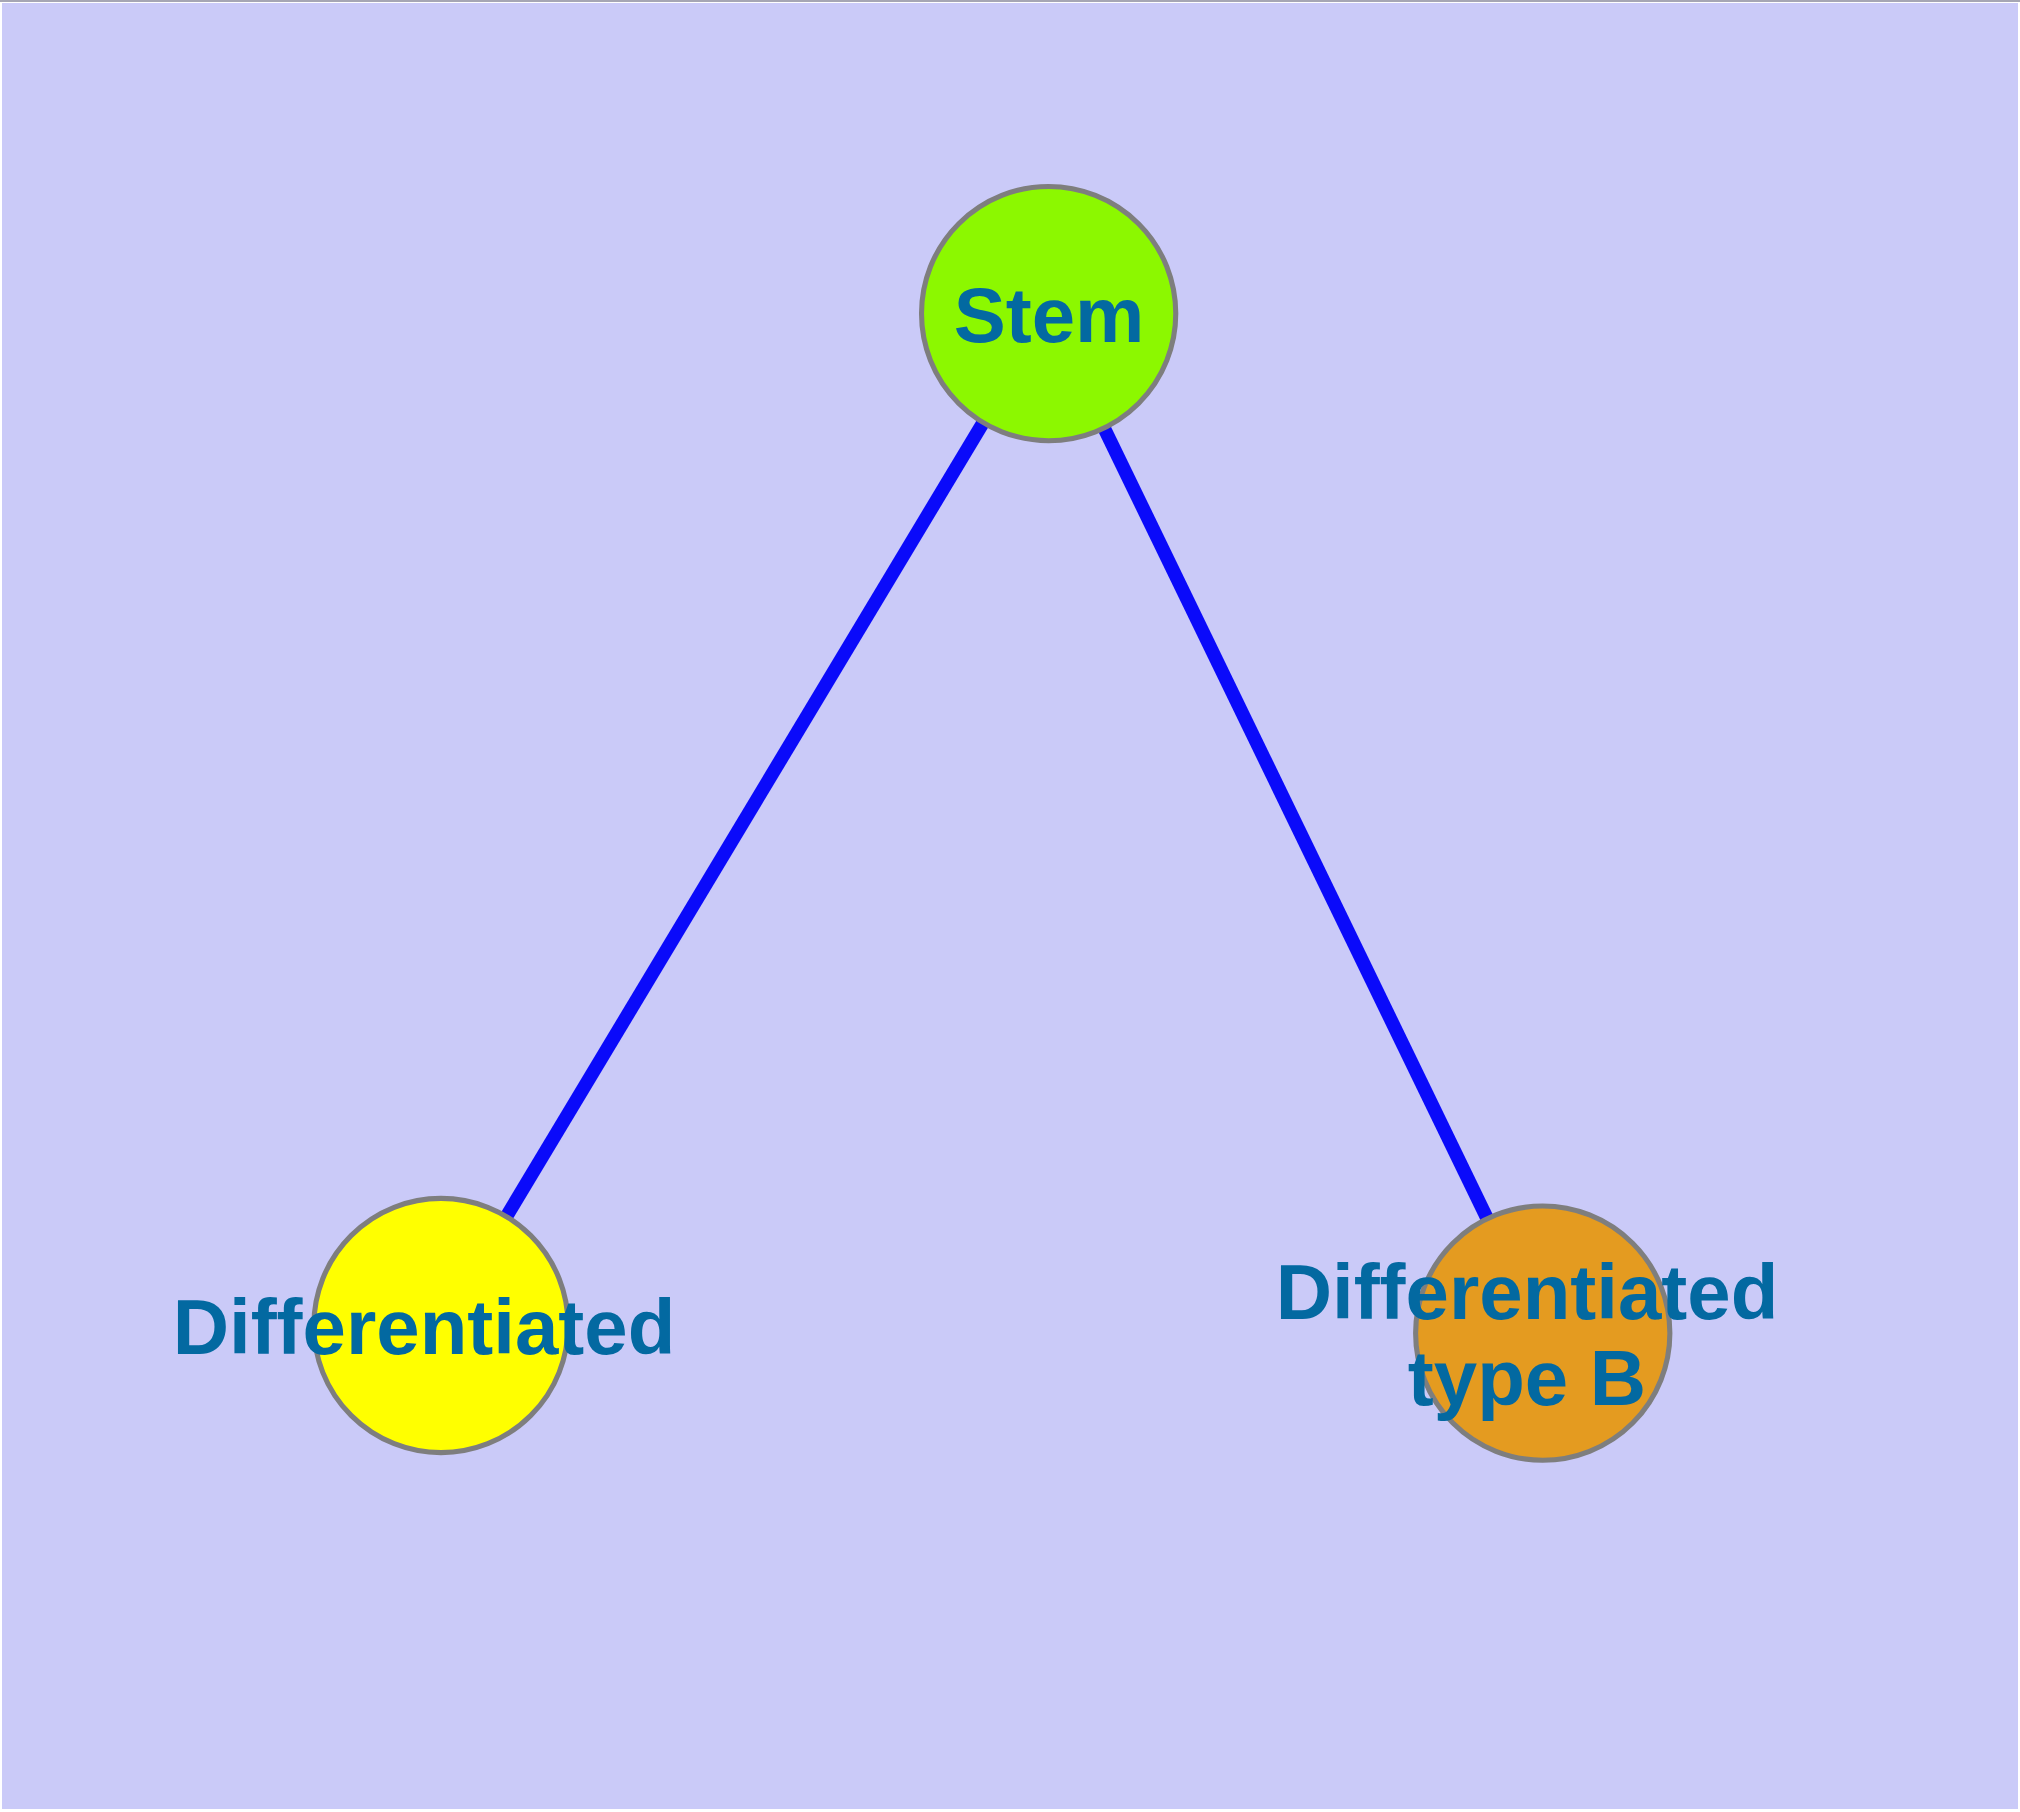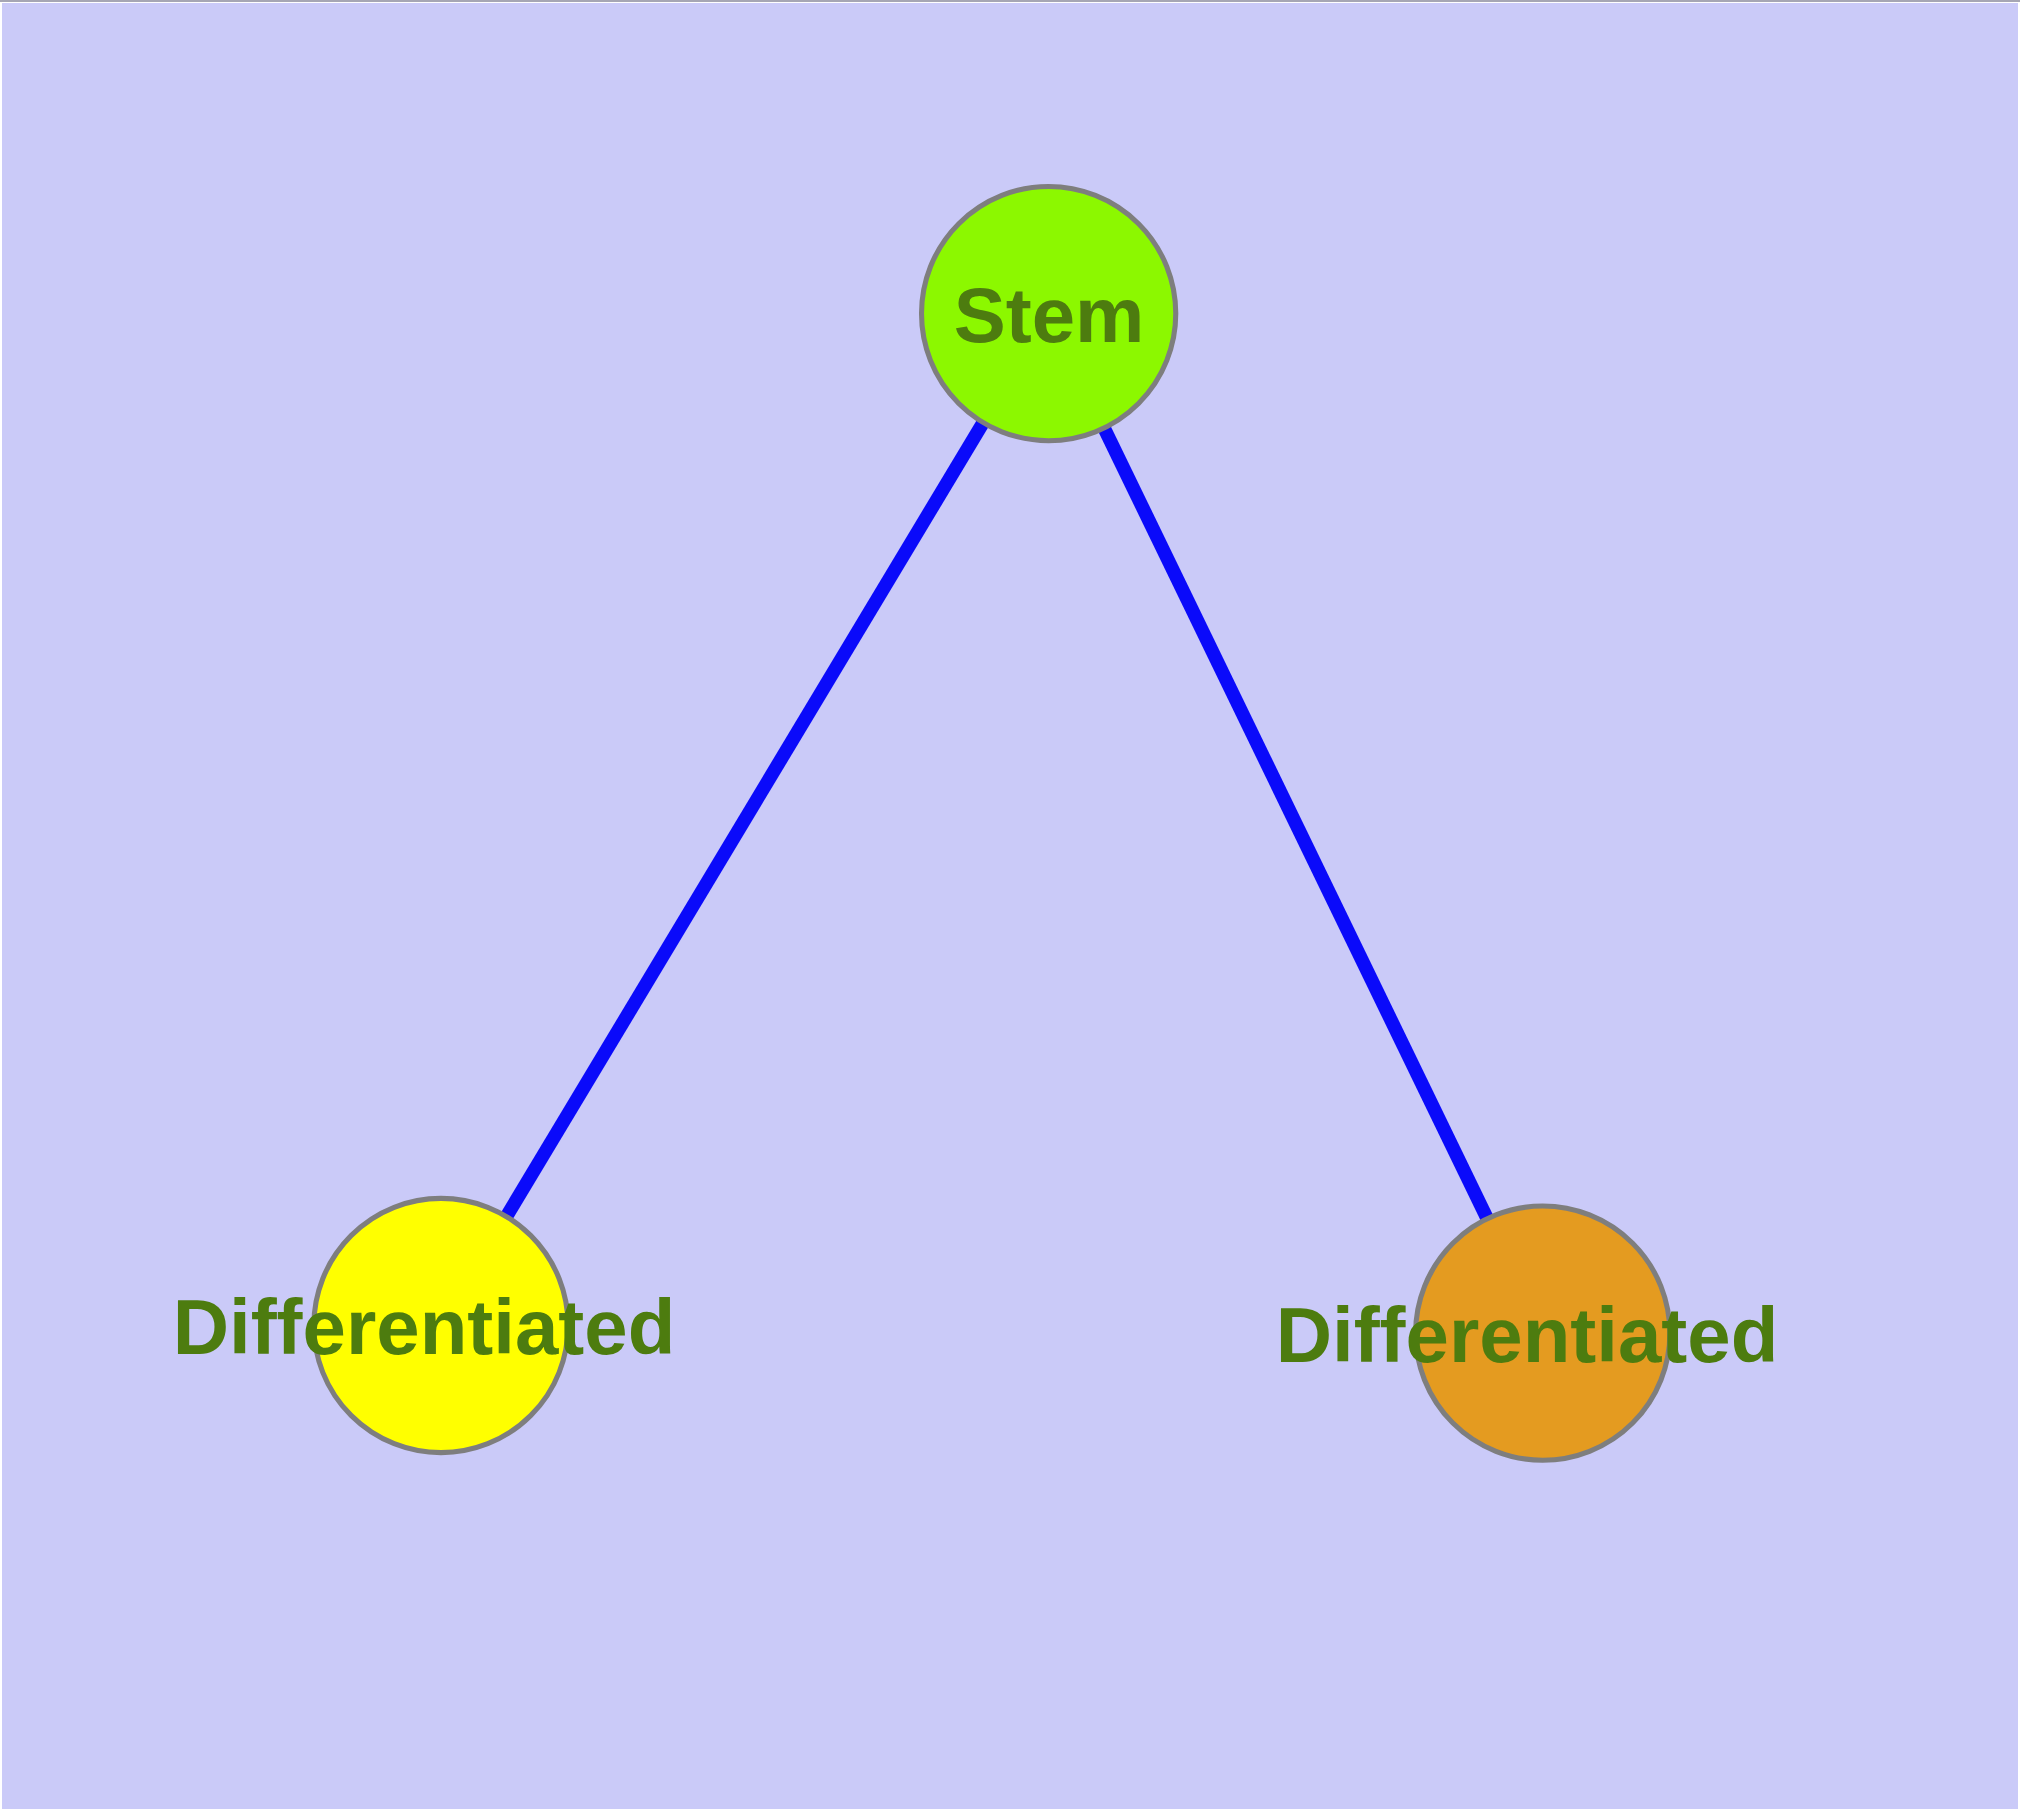--- a/index.html
+++ b/index.html
@@ -25,21 +25,21 @@
     left: 0; top: 0;
     width: 2021px;
     height: 1812px;
   }
   .node-label {
     position: absolute;
     transform: translate(-50%, -50%);
     font-weight: bold;
     font-size: 78px;
     line-height: 86px;
-    color: #4d7c0f;
+    color: #0369a1;
     text-align: center;
     white-space: nowrap;
     cursor: default;
   }
   .node-label .line { display: block; }
 </style>
 </head>
 <body>
 
 <div class="top-line" style="background: rgb(166, 166, 180);"></div>
@@ -63,14 +63,15 @@
   <span class="line">Stem</span>
   <span class="line"></span>
 </div>
 
 <div class="node-label" style="left: 424px; top: 1327px;">
   <span class="line">Differentiated</span>
 </div>
 
 <div class="node-label" style="left: 1527px; top: 1335px;">
   <span class="line">Differentiated</span>
+  <span class="line">type B</span>
 </div>
 
 
 </body></html>

